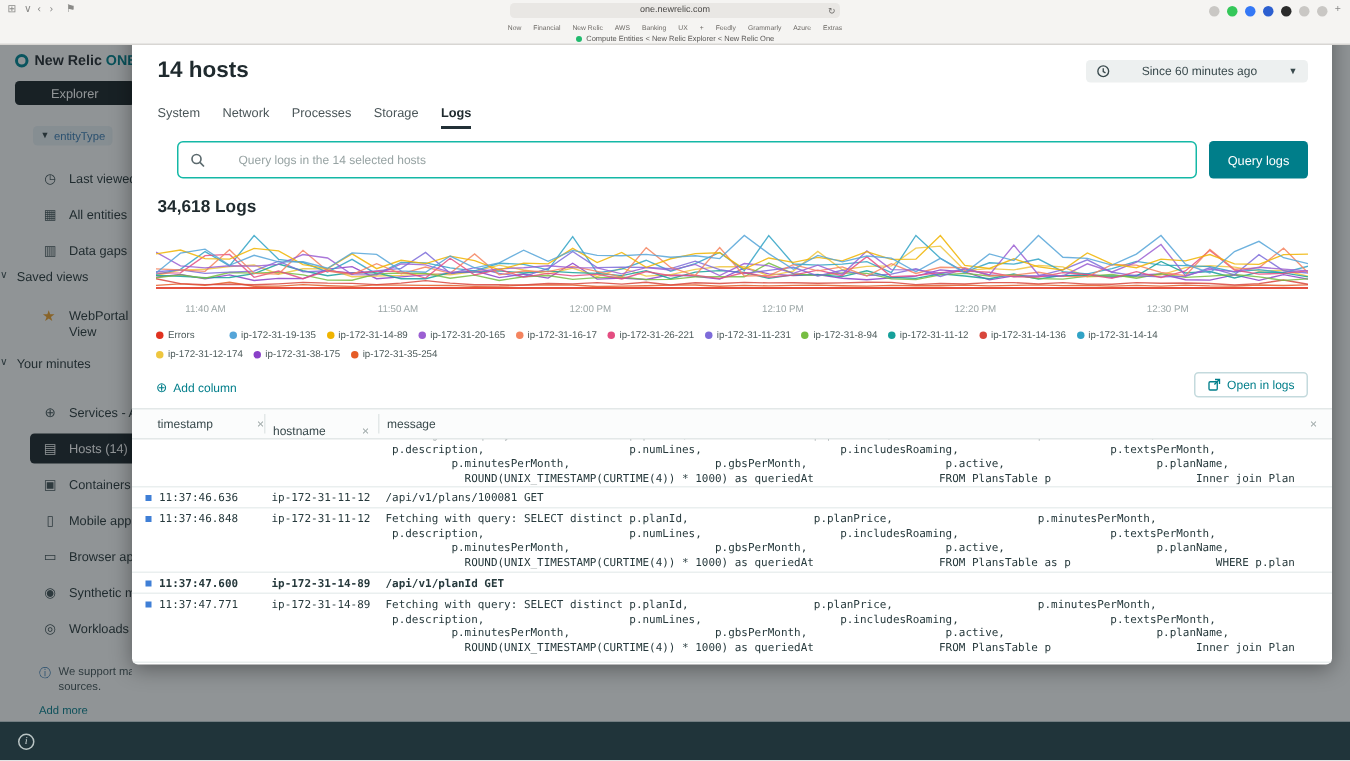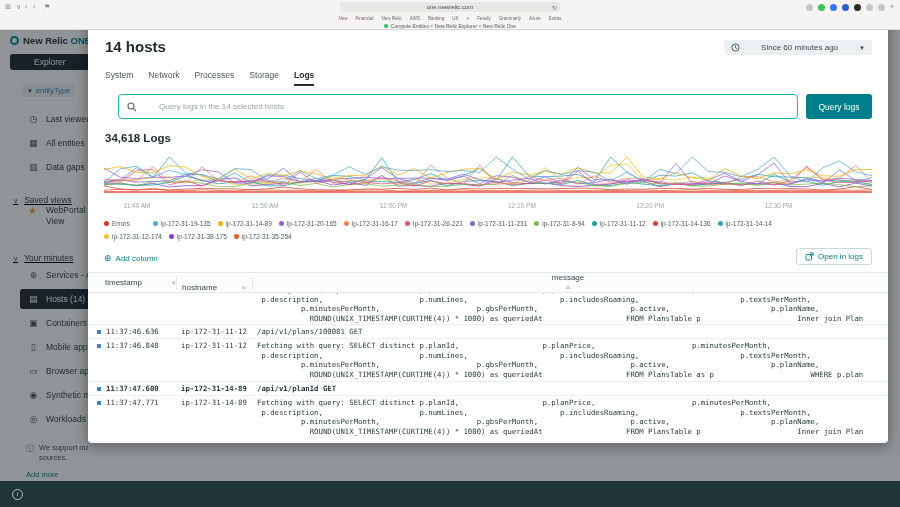--- a/index.html
+++ b/index.html
@@ -34,21 +34,21 @@
   .tab-grey { font-size:8.5px; color:#5c6a6e; white-space:nowrap; }
 
   .sidebar { position:absolute; top:48px; left:0; width:88px; bottom:26px; overflow:hidden; }
   .sb-inner { width:135px; }
   .filter-pill { margin:6px 0 10px 22px; display:inline-flex; align-items:center; gap:3px; background:#edf3f8; border-radius:3px; padding:2px 5px; }
   .filter-funnel { font-size:6px; color:#39494c; }
   .filter-label { font-size:7.5px; color:#3f7fb5; white-space:nowrap; }
   .sb-row { display:flex; align-items:center; height:24px; padding-left:28px; gap:7px; white-space:nowrap; }
   .sb-ic { font-size:9px; color:#46565a; width:11px; text-align:center; flex:0 0 11px; }
   .sb-label { font-size:8.5px; color:#2c3a3d; }
-  .sb-section { display:flex; align-items:flex-end; height:26px; padding-left:13px; gap:6px; white-space:nowrap;text-decoration:underline; }
+  .sb-section { display:flex; align-items:flex-start; height:26px; gap:6px; white-space:nowrap; }
   .sb-chev { font-size:7px; color:#46565a; }
   .sb-sec-label { font-size:8.5px; color:#2c3a3d; }
   .sb-star-row { display:flex; height:32px; padding-left:28px; gap:7px; white-space:nowrap; }
   .sb-star { color:#f0a432; font-size:10px; flex:0 0 11px; }
   .sb-two-line { font-size:8.5px; color:#2c3a3d; line-height:11px; }
   .sb-active { margin:2px 0 2px 20px; height:20px; display:inline-flex; align-items:center; gap:7px; background:#1f282e; border-radius:3px; padding:0 8px 0 8px; white-space:nowrap; }
   .sb-active .sb-ic, .sb-active .sb-label { color:#fff; }
   .sb-notice { margin:12px 0 0 26px; width:95px; }
   .sb-notice-row { display:flex; gap:5px; }
   .sb-info-ic { color:#3f7fb5; font-size:8px; }
@@ -391,21 +391,21 @@
       <div class="th-cell" style="left:17px;  width:71px; justify-content:space-between;">
         <span>timestamp</span>
           <span class="th-x">×</span>
       </div>
       <div class="th-sep" style="left:88px"></div>
       <div class="th-cell" style="left:94px;  width:64px; justify-content:space-between;align-items:flex-end;">
         <span>hostname</span>
           <span class="th-x">×</span>
       </div>
       <div class="th-sep" style="left:164px"></div>
-      <div class="th-cell" style="left:170px; right:10px; justify-content:space-between;flex-direction:column;">
+      <div class="th-cell" style="left:170px; right:10px; justify-content:space-between;">
         <span>message</span>
           <span class="th-x">×</span>
       </div>
     </div>
 
     <div class="tbody" id="logrows">
         <div class="logrow clip">
           <span class="lr-ts"></span>
           <span class="lr-host"></span>
           <pre class="lr-msg">Fetching with query: SELECT distinct p.planId,                   p.planPrice,                      p.minutesPerMonth,

